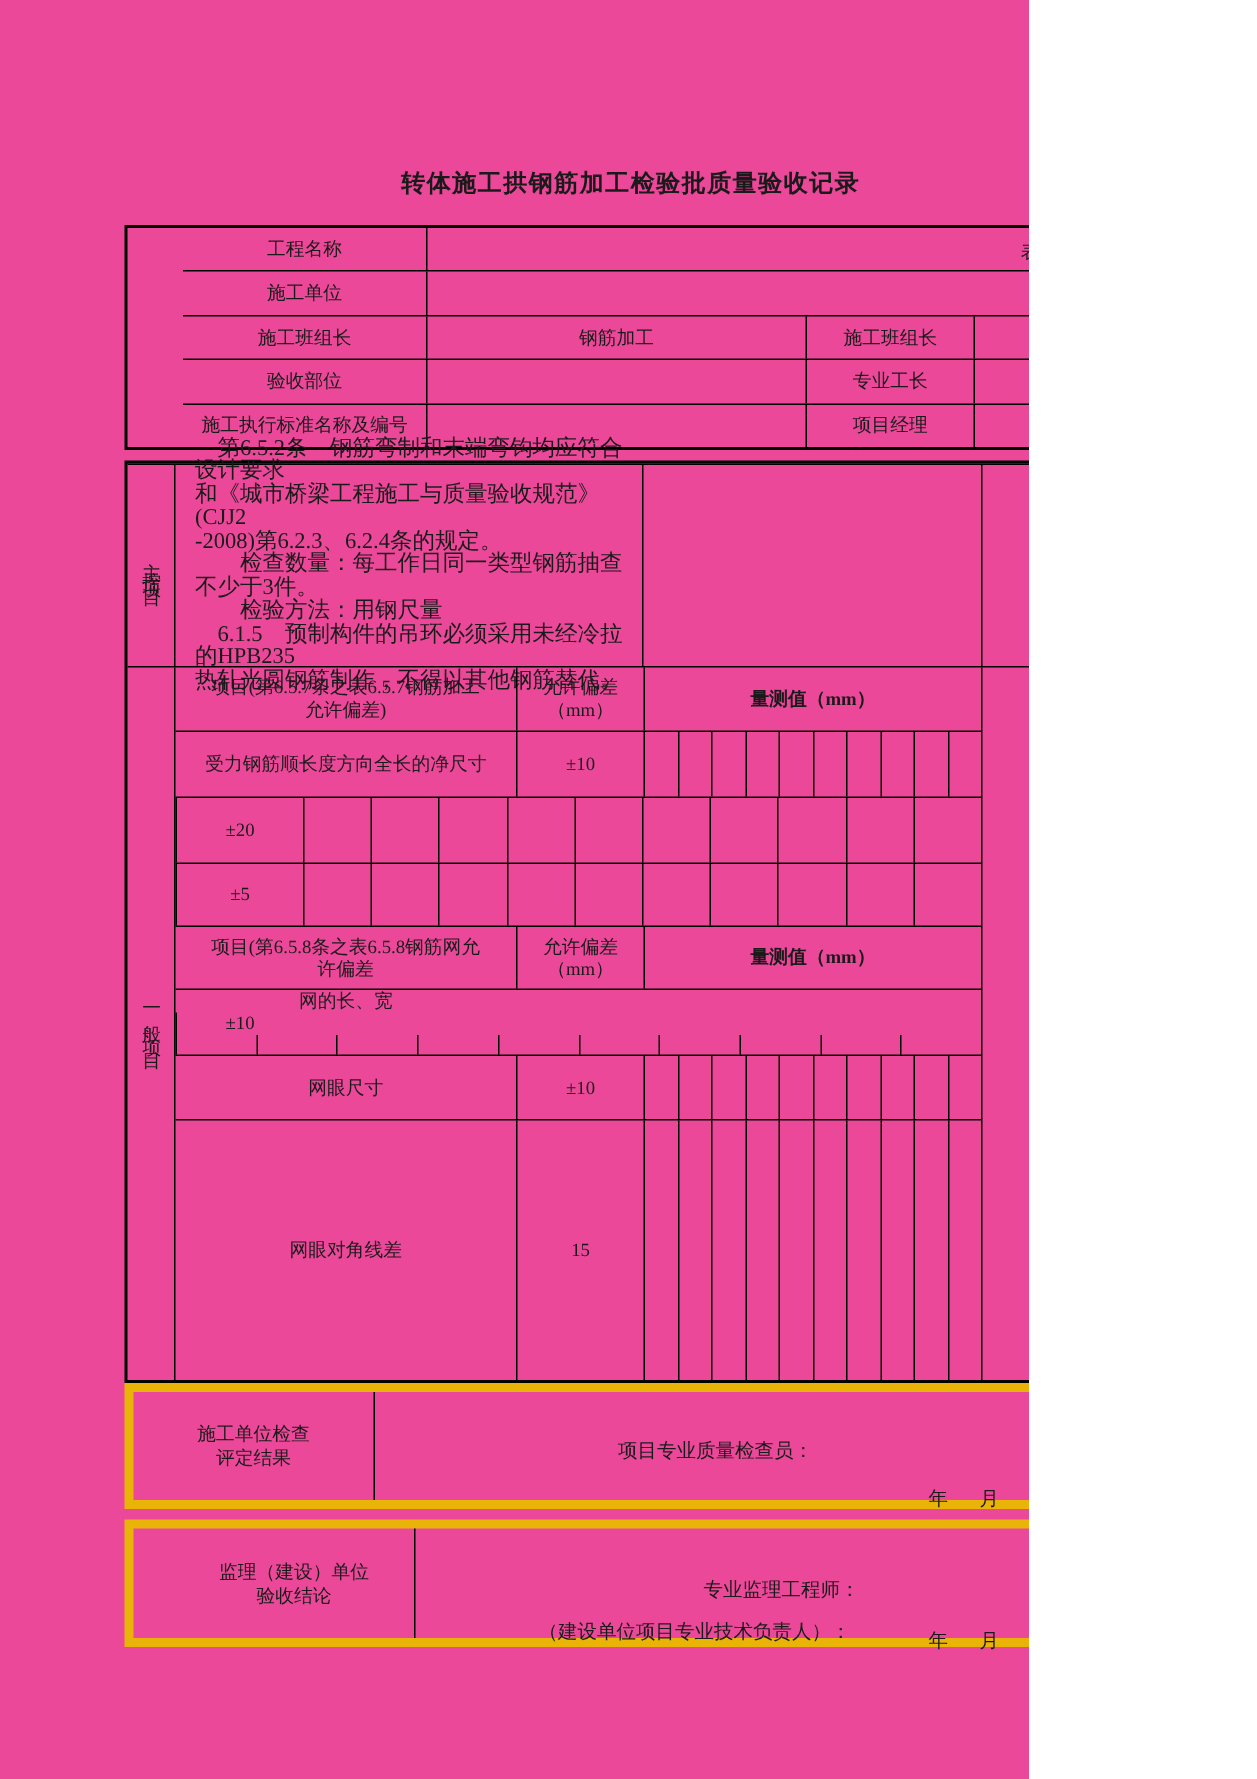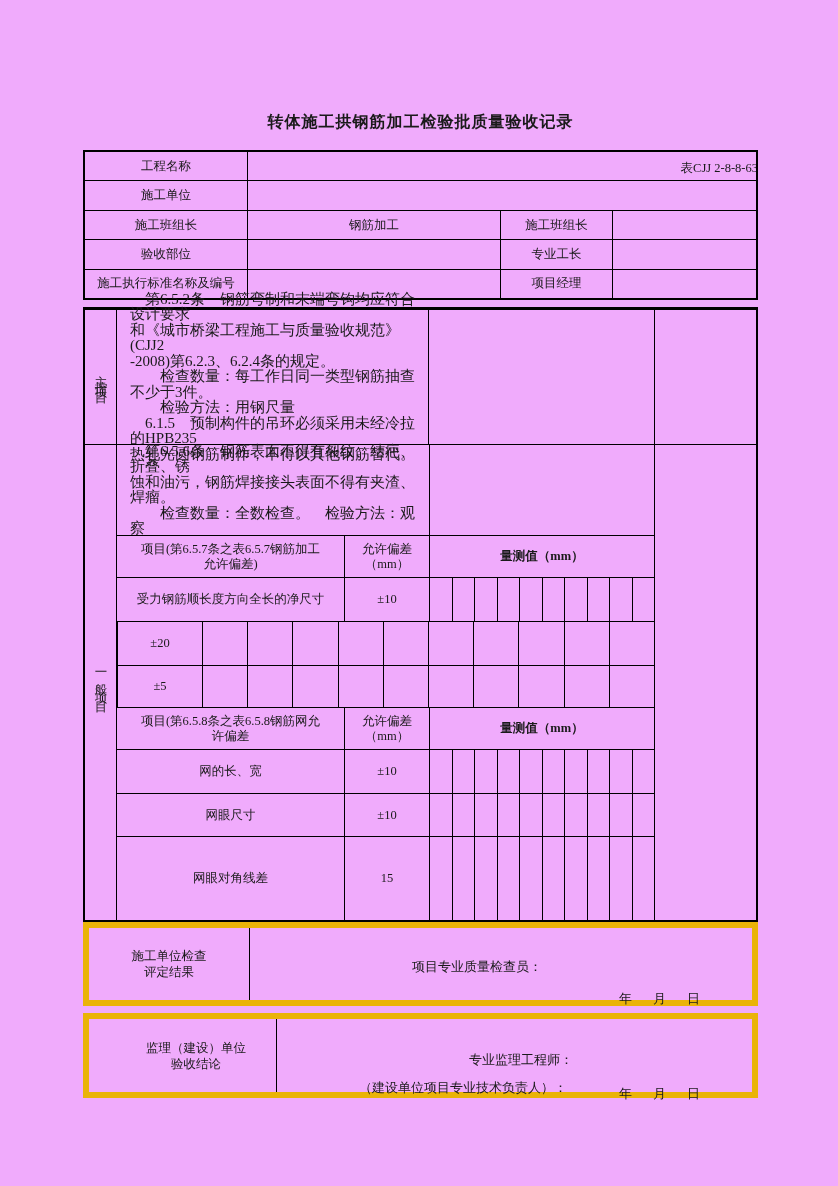--- a/index.html
+++ b/index.html
@@ -1,33 +1,33 @@
 <!DOCTYPE html>
 <html><head>
 <meta charset="utf-8">
 <style>
   * { margin:0; padding:0; box-sizing:border-box; }
   body { background:#ffffff; }
   .page {
-    position:relative; width:838px; height:1186px; background:#f0abfc;
+    position:relative; width:686px; height:1186px; background:#ec4899;
     font-family:"Liberation Serif","DejaVu Serif",serif; color:#1a1a1a;
     font-size:12.5px; overflow:hidden;
   }
   
   .titlebar { position:absolute; left:83px; top:112px; width:675px; height:28px; }
   .title { width:100%; text-align:center; font-size:16px; font-weight:bold; letter-spacing:1px; }
   .form-no { position:absolute; right:0px; top:4px; font-size:12.5px; font-family:"Liberation Serif","DejaVu Serif",serif;margin-top:44px; }
 
   
   .cell { display:flex; align-items:center; justify-content:center; text-align:center; }
   .bl { border-left:1px solid #000; }
   .prewrap { white-space:pre-wrap; }
 
   
-  .info-table { position:absolute; left:83px; top:150px; width:675px; height:150px; border:2px solid #000; display:flex; flex-direction:column; }
+  .info-table { position:absolute; left:83px; top:150px; width:675px; height:150px; border:2px solid #000; display:flex; flex-direction:column;padding-left:37px; }
   .irow { flex:1; display:flex; }
   .irow + .irow { border-top:1px solid #000; }
   .ilabel { width:162px; }
   .ival-wide { flex:1; }
   .ival-mid { width:253px; }
   .ilabel2 { width:112px; }
   .ival2 { flex:1; }
 
   
   .main-table { position:absolute; left:83px; top:307px; width:675px; height:615px; border:2px solid #000; display:flex; flex-direction:column; }
@@ -47,21 +47,21 @@
   
   .gen-mid { width:538px; display:flex; flex-direction:column; }
   .srow { display:flex; }
   .srow + .srow { border-top:1px solid #000; }
   .srow-intro { height:90px; }
   .srow-gh1 { height:42px; }
   .srow-i1 { height:44px; }
   .srow-i2 { height:44px; }
   .srow-i3 { height:42px; }
   .srow-gh2 { height:42px; }
-  .srow-i4 { height:44px; }
+  .srow-i4 { height:44px;flex-direction:column; }
   .srow-i5 { height:43px; }
   .srow-i6 { flex:1; }
   .sdesc { width:227px; line-height:15px; }
   .stol { width:85px; line-height:15px; }
   .sintro { width:312px; }
   .smeasure { flex:1; font-weight:bold; }
   .sgrid { flex:1; display:flex; }
   .mcell { flex:1; }
   .mcell + .mcell { border-left:1px solid #000; }
 
@@ -135,26 +135,20 @@
       <div class="cell col-super bl"></div>
     </div>
 
     <div class="grow">
       <div class="cell col-ctrl">
         <span class="vlabel vlabel-gen">一般项目</span>
       </div>
 
       <div class="gen-mid bl">
 
-        <div class="srow srow-intro">
-          <div class="cell sintro spec-text prewrap">　第6.5.6条　钢筋表面不得有裂纹、结疤、折叠、锈
-蚀和油污，钢筋焊接接头表面不得有夹渣、焊瘤。
-　　检查数量：全数检查。　检验方法：观察</div>
-          <div class="cell sgrid bl"></div>
-        </div>
 
         <div class="srow srow-gh1">
           <div class="cell sdesc prewrap">项目(第6.5.7条之表6.5.7钢筋加工
 允许偏差)</div>
           <div class="cell stol bl prewrap">允许偏差
 （mm）</div>
           <div class="cell smeasure bl">量测值（mm）</div>
         </div>
 
         <div class="srow srow-i1">

